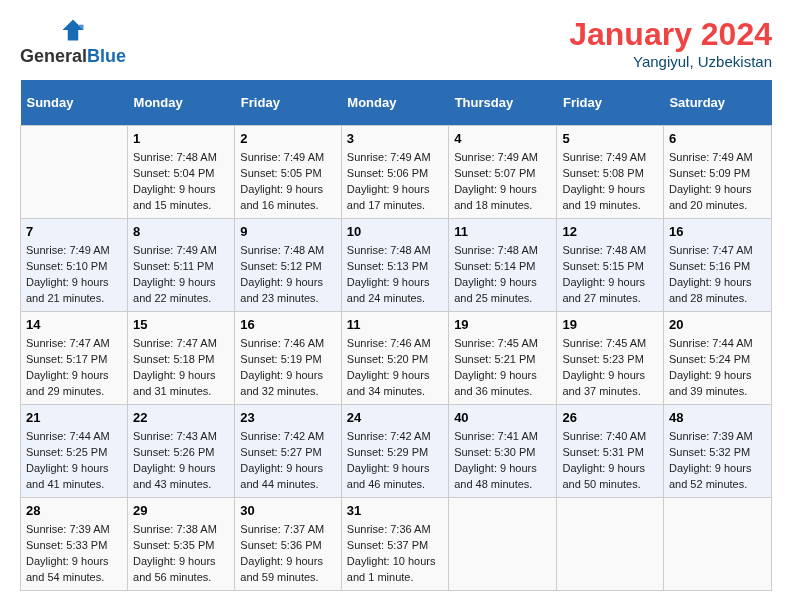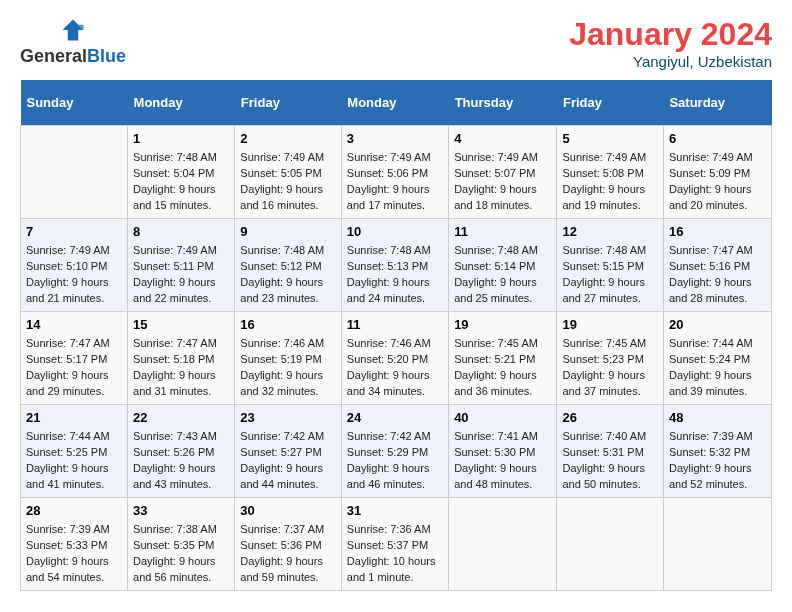--- a/index.html
+++ b/index.html
@@ -156,21 +156,21 @@
         <td><span class="day-num">21</span><span class="cell-text">Sunrise: 7:44 AM<br>Sunset: 5:25 PM<br>Daylight: 9 hours and 41 minutes.</span></td>
         <td><span class="day-num">22</span><span class="cell-text">Sunrise: 7:43 AM<br>Sunset: 5:26 PM<br>Daylight: 9 hours and 43 minutes.</span></td>
         <td><span class="day-num">23</span><span class="cell-text">Sunrise: 7:42 AM<br>Sunset: 5:27 PM<br>Daylight: 9 hours and 44 minutes.</span></td>
         <td><span class="day-num">24</span><span class="cell-text">Sunrise: 7:42 AM<br>Sunset: 5:29 PM<br>Daylight: 9 hours and 46 minutes.</span></td>
         <td><span class="day-num">40</span><span class="cell-text">Sunrise: 7:41 AM<br>Sunset: 5:30 PM<br>Daylight: 9 hours and 48 minutes.</span></td>
         <td><span class="day-num">26</span><span class="cell-text">Sunrise: 7:40 AM<br>Sunset: 5:31 PM<br>Daylight: 9 hours and 50 minutes.</span></td>
         <td><span class="day-num">48</span><span class="cell-text">Sunrise: 7:39 AM<br>Sunset: 5:32 PM<br>Daylight: 9 hours and 52 minutes.</span></td>
       </tr>
       <tr>
         <td><span class="day-num">28</span><span class="cell-text">Sunrise: 7:39 AM<br>Sunset: 5:33 PM<br>Daylight: 9 hours and 54 minutes.</span></td>
-        <td><span class="day-num">33</span><span class="cell-text">Sunrise: 7:38 AM<br>Sunset: 5:35 PM<br>Daylight: 9 hours and 56 minutes.</span></td>
+        <td><span class="day-num">29</span><span class="cell-text">Sunrise: 7:38 AM<br>Sunset: 5:35 PM<br>Daylight: 9 hours and 56 minutes.</span></td>
         <td><span class="day-num">30</span><span class="cell-text">Sunrise: 7:37 AM<br>Sunset: 5:36 PM<br>Daylight: 9 hours and 59 minutes.</span></td>
         <td><span class="day-num">31</span><span class="cell-text">Sunrise: 7:36 AM<br>Sunset: 5:37 PM<br>Daylight: 10 hours and 1 minute.</span></td>
         <td></td>
         <td></td>
         <td></td>
       </tr>
     </tbody>
 </table>
 
 </body></html>

